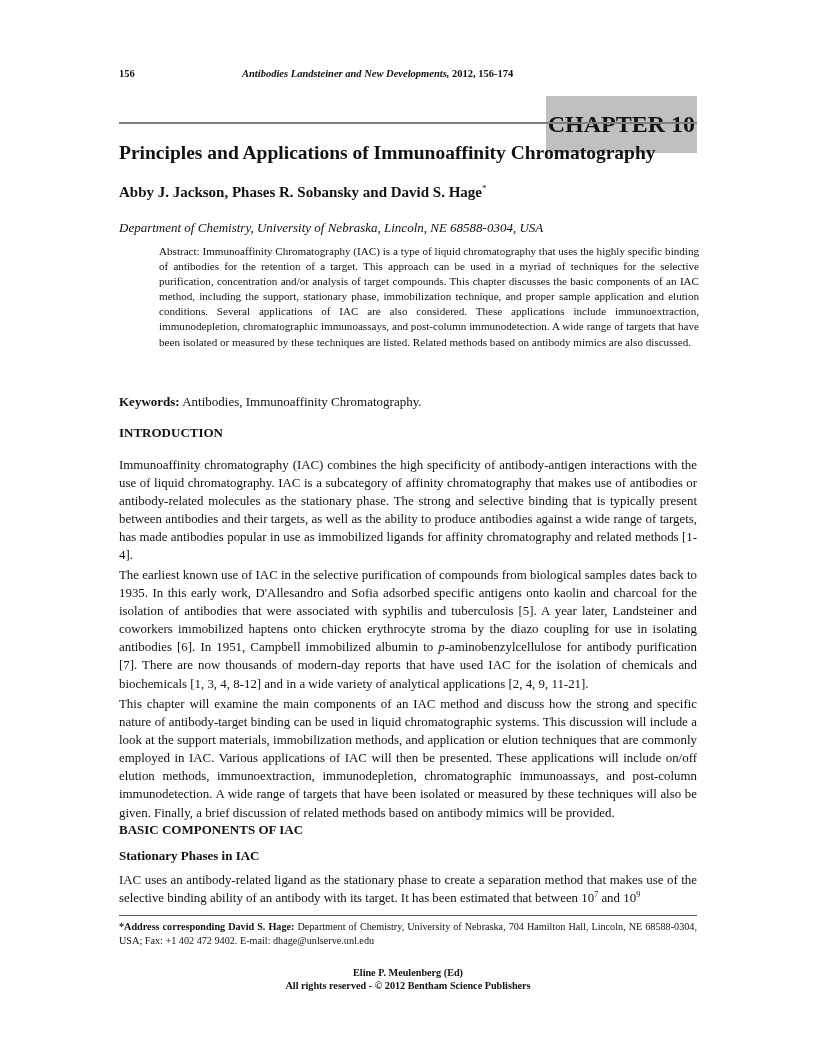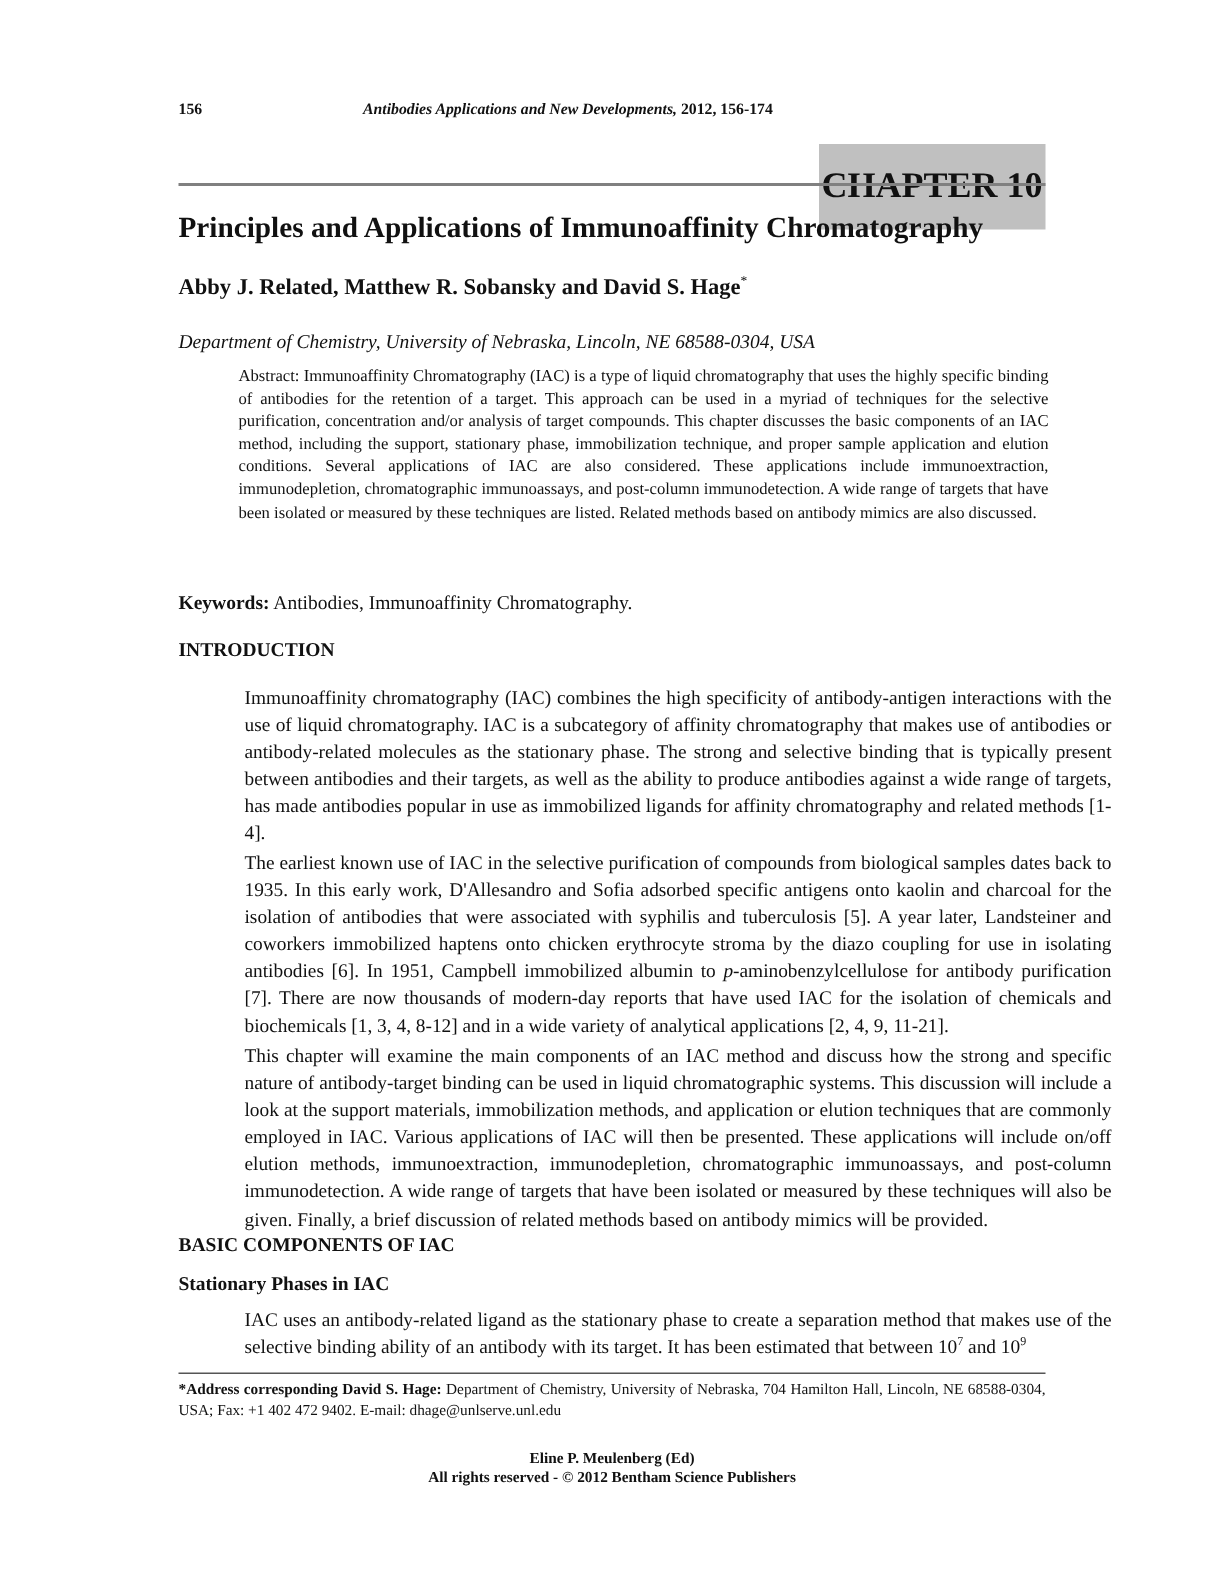--- a/index.html
+++ b/index.html
@@ -15,39 +15,39 @@
   .rule1 { top:122px; left:119px; width:578px; height:0; border-top:2px solid #808080; }
   .title { top:142px; left:119px; font-size:19.5px; font-weight:bold; }
   .authors { top:184px; left:119px; font-size:15px; font-weight:bold; }
   .authors sup { font-size:9px; font-weight:normal; vertical-align:super; line-height:0; }
   .affil { top:220px; left:119px; font-size:13px; font-style:italic; }
   .abstract { top:244px; left:159px; width:540px; font-size:11.1px; line-height:15.1px; text-align:justify; }
   .abstract b { font-weight:normal; }
   .keywords { top:394px; left:119px; font-size:13px; }
   .h1 { left:119px; font-size:13px; font-weight:bold; }
   .h2 { left:119px; font-size:13px; font-weight:bold; }
-  .para { left:119px; width:578px; font-size:12.9px; line-height:18.1px; text-align:justify;margin-left:44px; }
+  .para { left:119px; width:578px; font-size:12.9px; line-height:18.1px; text-align:justify; }
   .para sup { font-size:8px; line-height:0; }
   .rule2 { top:915px; left:119px; width:578px; height:0; border-top:1px solid #555; }
   .footnote { top:920px; left:119px; width:578px; font-size:10.2px; line-height:14px; text-align:justify; }
   .footer { top:967px; left:119px; width:578px; text-align:center; font-size:10.2px; font-weight:bold; line-height:12.5px; }
 </style>
 </head>
 <body>
 
 <div class="abs runhead">
   <span class="pg">156</span>
-  <span class="jr"><span>Antibodies Applications and New Developments,</span><span class="rest"> 2012, 156-174</span></span>
+  <span class="jr"><span>Antibodies Landsteiner and New Developments,</span><span class="rest"> 2012, 156-174</span></span>
 </div>
 
 <div class="abs chapter">CHAPTER 10</div>
 <div class="abs rule1"></div>
 
 <div class="abs title">Principles and Applications of Immunoaffinity Chromatography</div>
-<div class="abs authors"><span>Abby J. Related, Matthew R. Sobansky and David S. Hage</span><sup>*</sup></div>
+<div class="abs authors"><span>Abby J. Jackson, Phases R. Sobansky and David S. Hage</span><sup>*</sup></div>
 <div class="abs affil">Department of Chemistry, University of Nebraska, Lincoln, NE 68588-0304, USA</div>
 
 <div class="abs abstract"><b>Abstract:</b><span> Immunoaffinity Chromatography (IAC) is a type of liquid chromatography that uses the highly specific binding of antibodies for the retention of a target. This approach can be used in a myriad of techniques for the selective purification, concentration and/or analysis of target compounds. This chapter discusses the basic components of an IAC method, including the support, stationary phase, immobilization technique, and proper sample application and elution conditions. Several applications of IAC are also considered. These applications include immunoextraction, immunodepletion, chromatographic immunoassays, and post-column immunodetection. A wide range of targets that have been isolated or measured by these techniques are listed. Related methods based on antibody mimics are also discussed.</span></div>
 
 <div class="abs keywords"><b>Keywords:</b><span> Antibodies, Immunoaffinity Chromatography.</span></div>
 
 <div class="abs h1" style="top:425px;">INTRODUCTION</div>
 
 <div class="abs para" style="top:456px;">Immunoaffinity chromatography (IAC) combines the high specificity of antibody-antigen interactions with the use of liquid chromatography. IAC is a subcategory of affinity chromatography that makes use of antibodies or antibody-related molecules as the stationary phase. The strong and selective binding that is typically present between antibodies and their targets, as well as the ability to produce antibodies against a wide range of targets, has made antibodies popular in use as immobilized ligands for affinity chromatography and related methods [1-4].</div>
 

